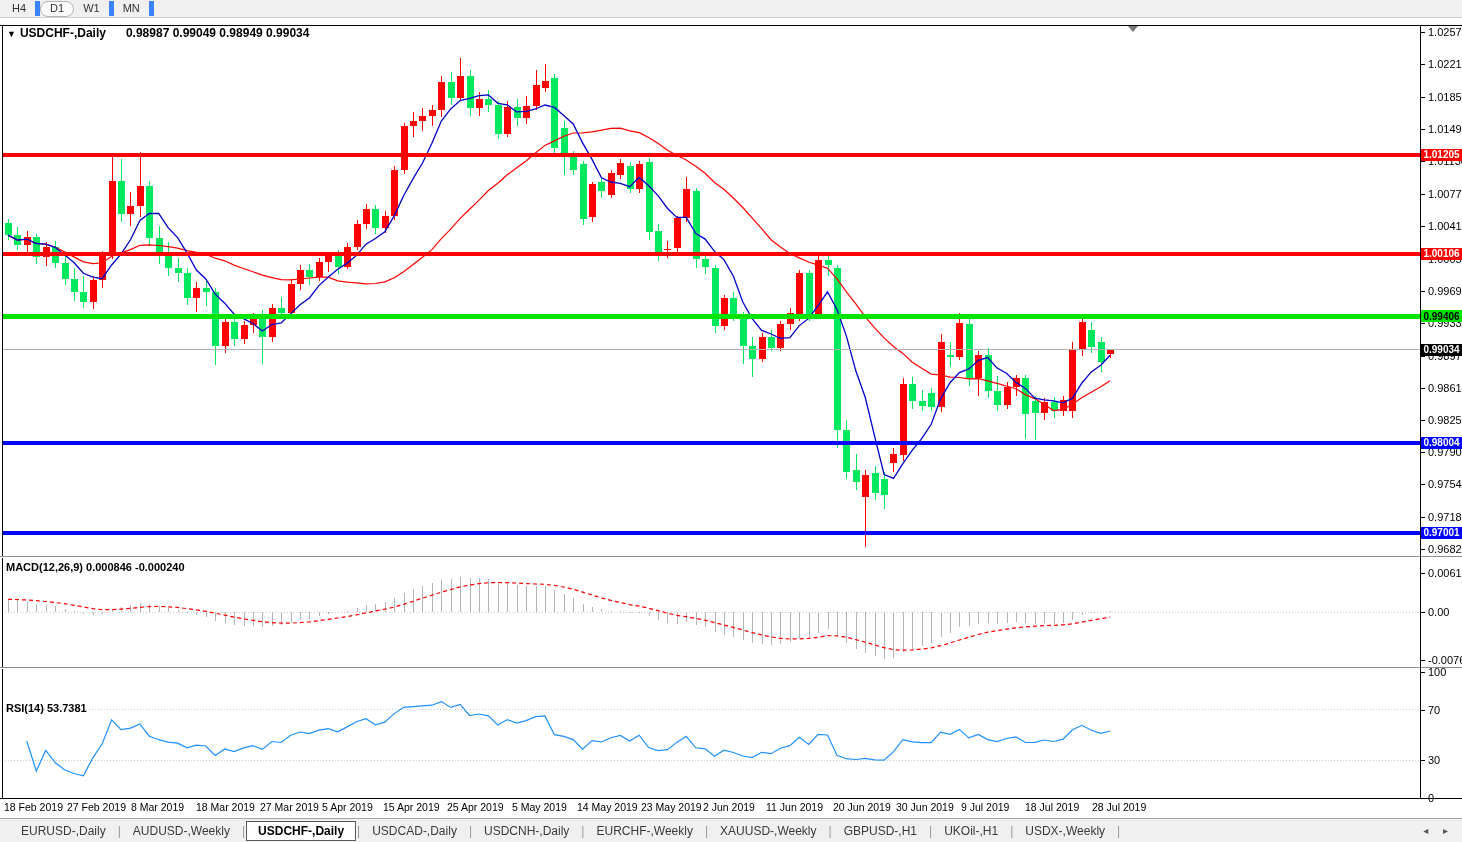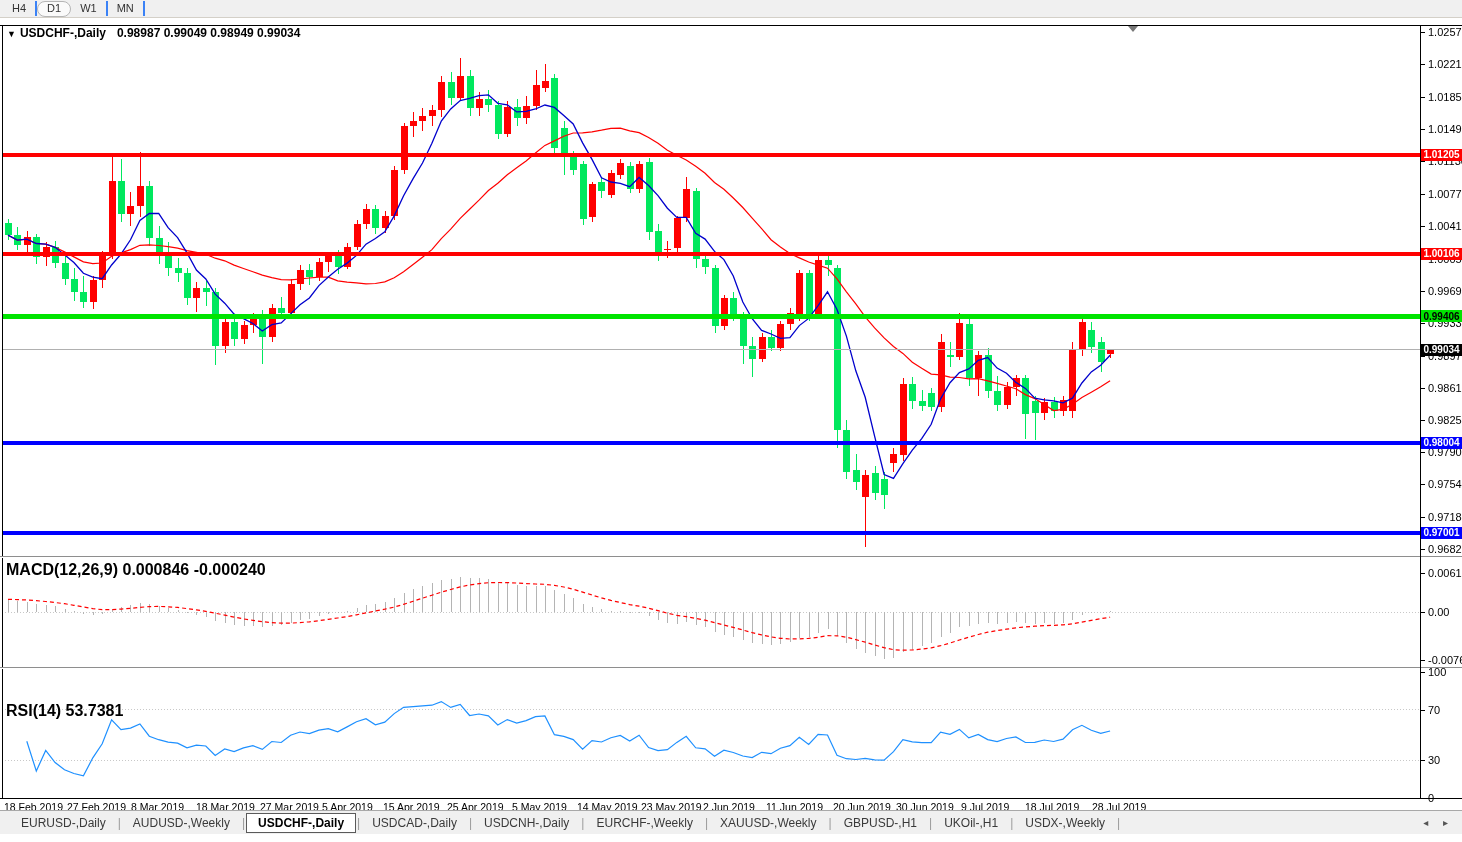--- a/index.html
+++ b/index.html
@@ -1,29 +1,29 @@
 <!DOCTYPE html>
 <html><head>
 <meta charset="utf-8">
 <style>
   html,body{margin:0;padding:0;background:#fff;width:1462px;height:842px;overflow:hidden;
     font-family:"Liberation Sans",sans-serif;-webkit-font-smoothing:none;}
   .toolbar{position:absolute;top:0;left:0;width:1462px;height:18px;background:#f0f0f0;
     border-bottom:1px solid #d4d0c8;display:flex;align-items:center;box-sizing:border-box;padding-left:3px;}
-  .tf-btn{font-size:11px;color:#333;padding:0 9px;height:15px;line-height:15px;border-right:2px solid #3b82f6;cursor:default;}
+  .tf-btn{font-size:11px;color:#333;padding:0 9px;height:15px;line-height:15px;border-right:5px solid #3b82f6;cursor:default;}
   .tf-btn.active{background:#fafafa;border:1px solid #b5b5b5;border-radius:8px;height:14px;line-height:13px;}
   .chart-area{position:absolute;top:18px;left:0;width:1462px;height:800px;background:#fff;}
   #chart{position:absolute;left:0;top:0;}
   .chart-title{position:absolute;top:8px;left:7px;font-size:12px;font-weight:bold;color:#000;white-space:nowrap;}
   .chart-title .arrow{font-size:9px;margin-right:4px;}
-  .chart-title .ohlc{margin-left:11px;font-weight:bold;}
-  .panel-label{position:absolute;left:6px;font-size:16px;font-weight:bold;color:#000;white-space:nowrap;}
+  .chart-title .ohlc{margin-left:20px;font-weight:bold;}
+  .panel-label{position:absolute;left:6px;font-size:11px;font-weight:bold;color:#000;white-space:nowrap;}
   #macd-label{top:543px;}
   #rsi-label{top:684px;}
-  .tabbar{position:absolute;left:0;bottom:8px;width:1462px;height:24px;background:#f0f0f0;
+  .tabbar{position:absolute;left:0;bottom:0;width:1462px;height:24px;background:#f0f0f0;
     border-top:1px solid #a8a8a8;display:flex;align-items:center;font-size:12px;color:#3a3a3a;box-sizing:border-box;padding-left:10px;}
   .tab{padding:3px 11px;white-space:nowrap;cursor:default;}
   .tab.active{background:#fff;border:1px solid #5a5a5a;font-weight:bold;color:#000;padding:2px 11px;}
   .tab-sep{color:#9a9a9a;padding:0 1px;}
   .tab-nav{margin-left:auto;color:#555;padding-right:8px;font-size:10px;letter-spacing:6px;}
 </style>
 </head>
 <body>
 
 <div class="toolbar">

